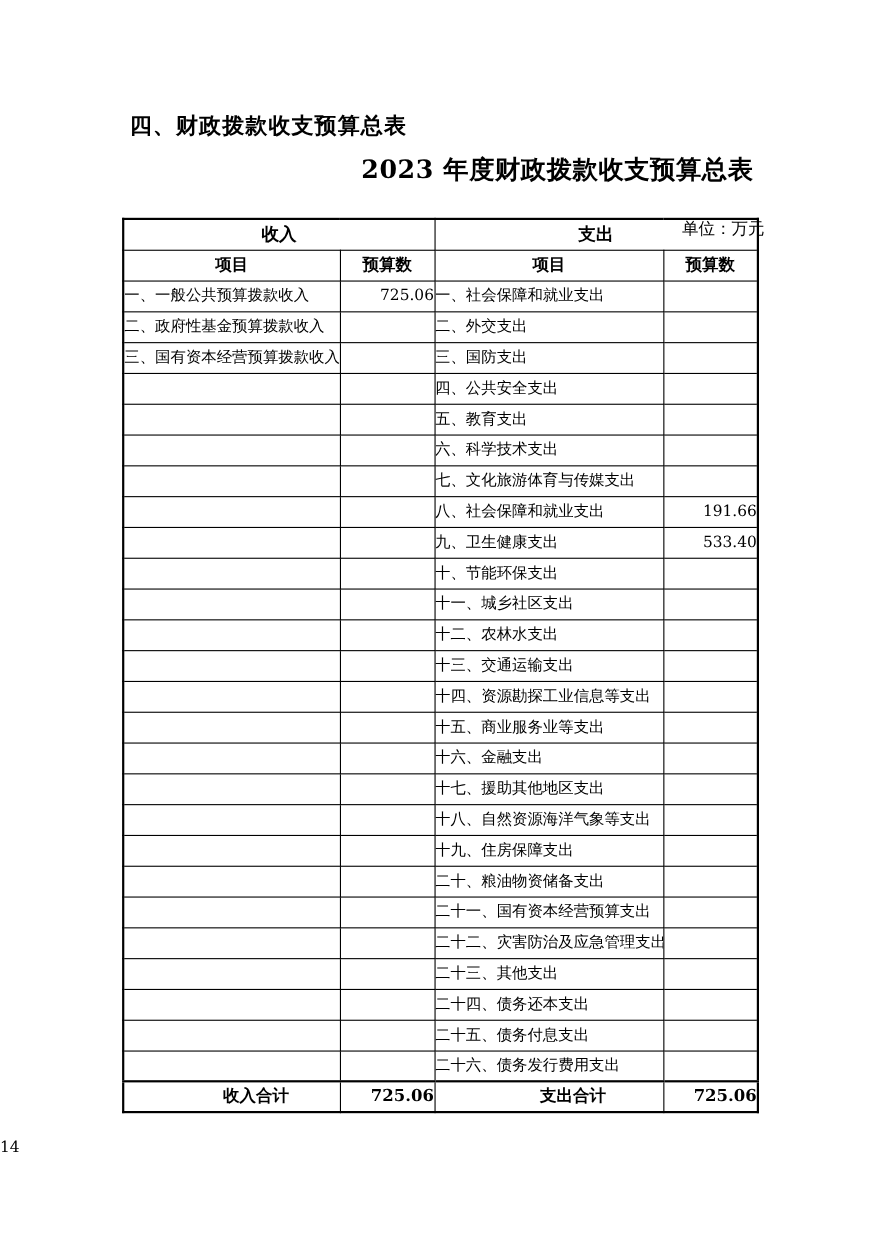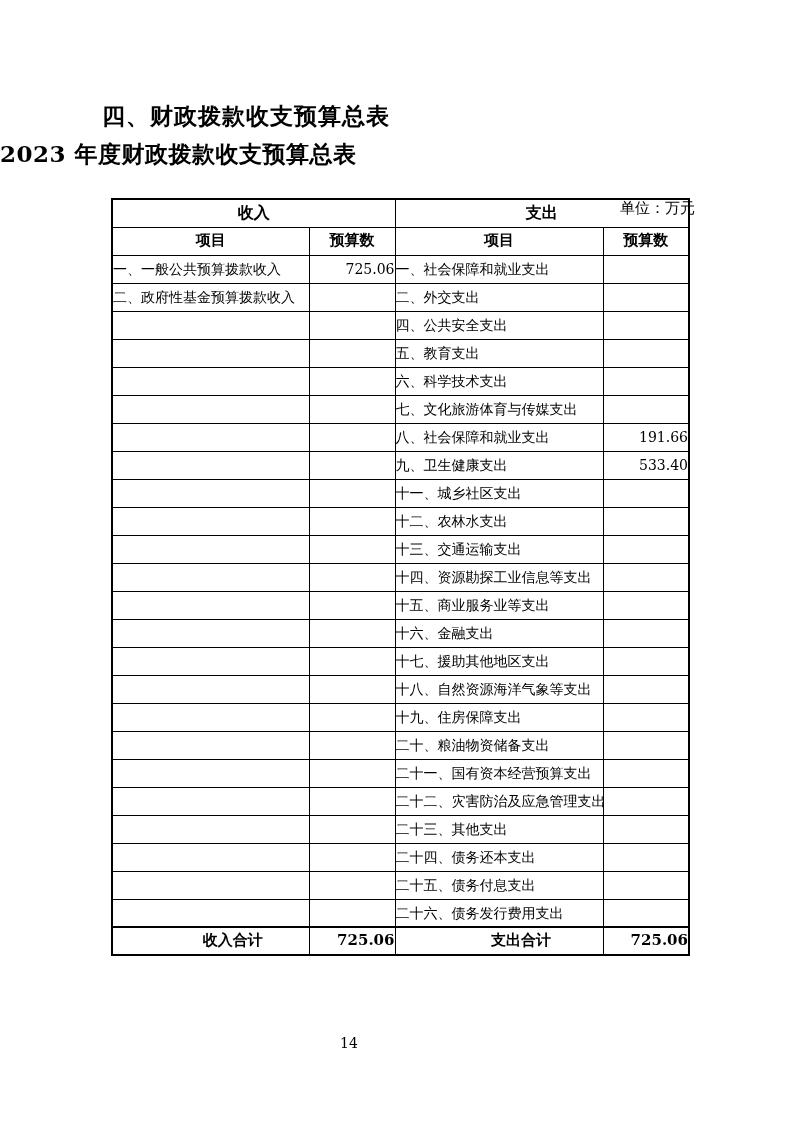--- a/index.html
+++ b/index.html
@@ -6,34 +6,34 @@
   html, body { background: #ffffff; }
   body {
     width: 793px;
     height: 1122px;
     position: relative;
     color: #000000;
     font-family: "DejaVu Serif", "Liberation Serif", serif;
   }
   .section-heading {
     position: absolute;
-    left: 102px;
+    left: 118px;
     top: 101px;
     font-family: "DejaVu Sans", "Liberation Sans", sans-serif;
     font-weight: bold;
-    font-size: 23px;
+    font-size: 20px;
     letter-spacing: 1px;
     text-align: right;
   }
   .doc-title {
     position: absolute;
     left: 0;
     top: 139px;
     width: 685px;
-    text-align: left;
+    text-align: right;
     font-weight: bold;
     font-size: 23px;
     letter-spacing: 0.5px;
   }
   .unit-note {
     position: absolute;
     left: 111px;
     top: 173px;
     width: 584px;
     text-align: right;
@@ -71,21 +71,21 @@
     font-weight: bold;
     border-top: 2px solid #000;
     font-size: 15px;
   }
   tr.total-row td.label { text-align: center; padding-left: 44px; }
   .page-number {
     position: absolute;
     left: 0;
     top: 1035px;
     width: 698px;
-    text-align: center;
+    text-align: left;
     font-size: 14px;
   }
 </style>
 </head>
 <body>
 
 <div>
 
   <div class="section-heading">四、财政拨款收支预算总表</div>
 
@@ -119,20 +119,26 @@
     <td class="item">一、社会保障和就业支出</td>
     <td class="num"></td>
   </tr>
         <tr>
     <td class="item">二、政府性基金预算拨款收入</td>
     <td class="num"></td>
     <td class="item">二、外交支出</td>
     <td class="num"></td>
   </tr>
         <tr>
+    <td class="item">三、国有资本经营预算拨款收入</td>
+    <td class="num"></td>
+    <td class="item">三、国防支出</td>
+    <td class="num"></td>
+  </tr>
+        <tr>
     <td class="item"></td>
     <td class="num"></td>
     <td class="item">四、公共安全支出</td>
     <td class="num"></td>
   </tr>
         <tr>
     <td class="item"></td>
     <td class="num"></td>
     <td class="item">五、教育支出</td>
     <td class="num"></td>
@@ -153,20 +159,26 @@
     <td class="item"></td>
     <td class="num"></td>
     <td class="item">八、社会保障和就业支出</td>
     <td class="num">191.66</td>
   </tr>
         <tr>
     <td class="item"></td>
     <td class="num"></td>
     <td class="item">九、卫生健康支出</td>
     <td class="num">533.40</td>
+  </tr>
+        <tr>
+    <td class="item"></td>
+    <td class="num"></td>
+    <td class="item">十、节能环保支出</td>
+    <td class="num"></td>
   </tr>
         <tr>
     <td class="item"></td>
     <td class="num"></td>
     <td class="item">十一、城乡社区支出</td>
     <td class="num"></td>
   </tr>
         <tr>
     <td class="item"></td>
     <td class="num"></td>

